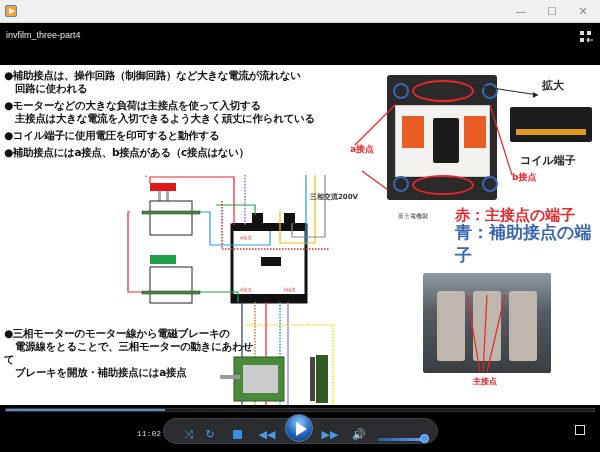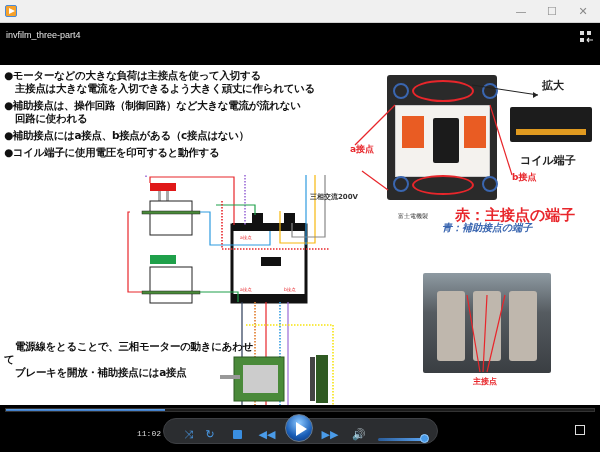--- a/index.html
+++ b/index.html
@@ -24,21 +24,21 @@
   .photo1 .lbl.l { left: 6px; } .photo1 .lbl.r { left: 68px; }
   .ring { position: absolute; border: 2px solid #e8262b; border-radius: 50%; }
   .bring { position: absolute; border: 2px solid #3a66b0; border-radius: 50%; width: 16px; height: 16px; }
   .zoom-lbl { position: absolute; left: 542px; top: 13px; font-size: 11px; font-weight: bold; color: #222; }
   .photo2 { position: absolute; left: 510px; top: 42px; width: 82px; height: 35px; background: #1c1c1c; border-radius: 2px; }
   .photo2 .strip { position: absolute; left: 6px; top: 22px; width: 70px; height: 6px; background: #e09a20; }
   .coil-lbl { position: absolute; left: 520px; top: 88px; font-size: 11px; font-weight: bold; color: #222; font-family: Liberation Mono, monospace; }
   .red-lbl { position: absolute; font-size: 9px; font-weight: bold; color: #e8262b; }
   .maker { position: absolute; left: 398px; top: 147px; font-size: 6px; color: #333; }
   .legend-red { position: absolute; left: 455px; top: 141px; font-size: 15px; font-weight: bold; color: #e8262b; }
-  .legend-blue { position: absolute; left: 442px; top: 156px; font-size: 10px; font-weight: bold; color: #3a66b0; font-style: italic; }
+  .legend-blue { position: absolute; left: 455px; top: 156px; font-size: 17px; font-weight: bold; color: #3a66b0; }
   .photo3 { position: absolute; left: 423px; top: 208px; width: 128px; height: 100px; background: linear-gradient(#8e9aa2, #555b60 40%, #3a3e42); border-radius: 2px; }
   .photo3 .term { position: absolute; top: 18px; width: 28px; height: 70px; background: #bfb7ad; border-radius: 3px; }
   .main-lbl { position: absolute; left: 473px; top: 311px; font-size: 8px; font-weight: bold; color: #e8262b; }
   .diagram { position: absolute; left: 120px; top: 110px; width: 260px; height: 230px; }
   .ac-lbl { position: absolute; left: 310px; top: 127px; font-size: 7px; font-weight: bold; color: #333; }
   .controls { position: absolute; left: 0; top: 405px; width: 600px; height: 47px; background: #000; }
   .seek { position: absolute; left: 5px; top: 3px; width: 590px; height: 4px; background: #1b1b1b; border: 1px solid #333; }
   .seek-fill { position: absolute; left: 0; top: 0; height: 2px; background: linear-gradient(#6aa7e8, #3572c0); }
   .time { position: absolute; left: 137px; top: 24px; color: #ddd; font-size: 8px; font-family: Liberation Mono, monospace; }
   .pill { position: absolute; left: 163px; top: 13px; width: 275px; height: 26px; border-radius: 13px; background: #2b2d30; border: 1px solid #3e4044; }
@@ -65,29 +65,29 @@
     <rect x="1" y="0" width="4" height="4" fill="#ddd"></rect>
       <rect x="8" y="0" width="4" height="4" fill="#ddd"></rect>
     <rect x="1" y="7" width="4" height="4" fill="#ddd"></rect>
     <path d="M8 9 H14 M8 9 L10 7 M8 9 L10 11" stroke="#ddd" stroke-width="1.2" fill="none"></path>
   </svg>
 </div>
 
 <div class="slide">
   <div class="bullets">
     <p>
+      <span>●補助接点は、操作回路（制御回路）など大きな電流が流れない</span><br>
+      <span class="indent">回路に使われる</span>
+    </p>
+    <p>
       <span>●モーターなどの大きな負荷は主接点を使って入切する</span><br>
       <span class="indent">主接点は大きな電流を入切できるよう大きく頑丈に作られている</span>
     </p>
-    <p>
-      <span>●補助接点は、操作回路（制御回路）など大きな電流が流れない</span><br>
-      <span class="indent">回路に使われる</span>
-    </p>
+    <p><span>●コイル端子に使用電圧を印可すると動作する</span></p>
     <p><span>●補助接点にはa接点、b接点がある（c接点はない）</span></p>
-    <p><span>●コイル端子に使用電圧を印可すると動作する</span></p>
   </div>
 
   <div class="photo1">
     <div class="body">
       <div class="lbl l"></div>
       <div class="core"></div>
       <div class="lbl r"></div>
     </div>
   </div>
   <div class="ring" style="left:412px;top:15px;width:62px;height:22px;"></div>
@@ -155,21 +155,21 @@
 
     <rect x="114" y="182" width="50" height="44" fill="#4a8a3a" stroke="#2c5a22"></rect>
     <rect x="123" y="190" width="35" height="28" fill="#ccc"></rect>
     <rect x="100" y="200" width="20" height="4" fill="#999"></rect>
     <rect x="196" y="180" width="12" height="48" fill="#2f5a22"></rect>
     <rect x="190" y="182" width="5" height="44" fill="#444"></rect>
   </svg>
   <div class="ac-lbl">三相交流200V</div>
 
   <div class="b5">
-    <br>
+    <span>●三相モーターのモーター線から電磁ブレーキの</span><br>
     <span style="padding-left:11px">電源線をとることで、三相モーターの動きにあわせて</span><br>
     <span style="padding-left:11px">ブレーキを開放・補助接点にはa接点</span>
   </div>
 
   <div class="photo3">
     <div class="term" style="left:14px;"></div>
     <div class="term" style="left:50px;"></div>
     <div class="term" style="left:86px;"></div>
   </div>
   <svg style="position:absolute;left:455px;top:225px;width:70px;height:90px;">

